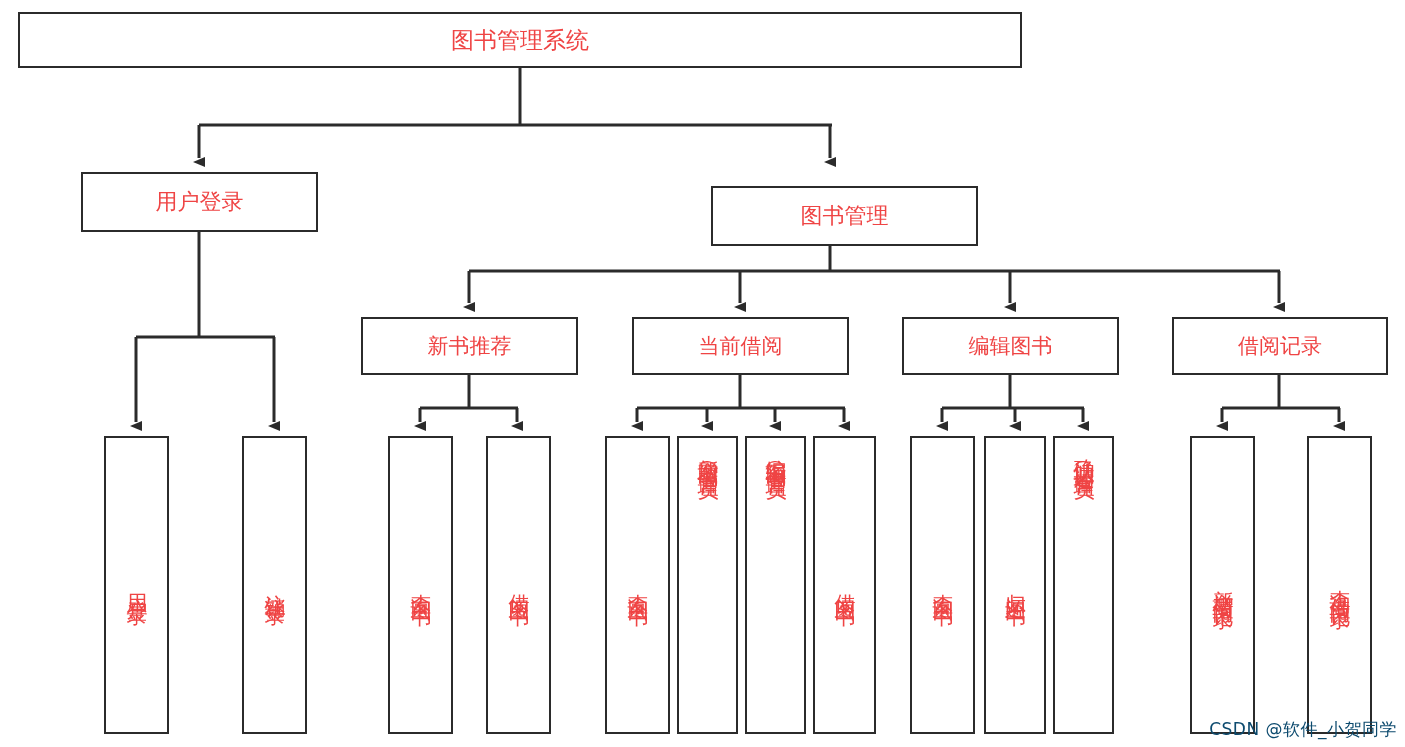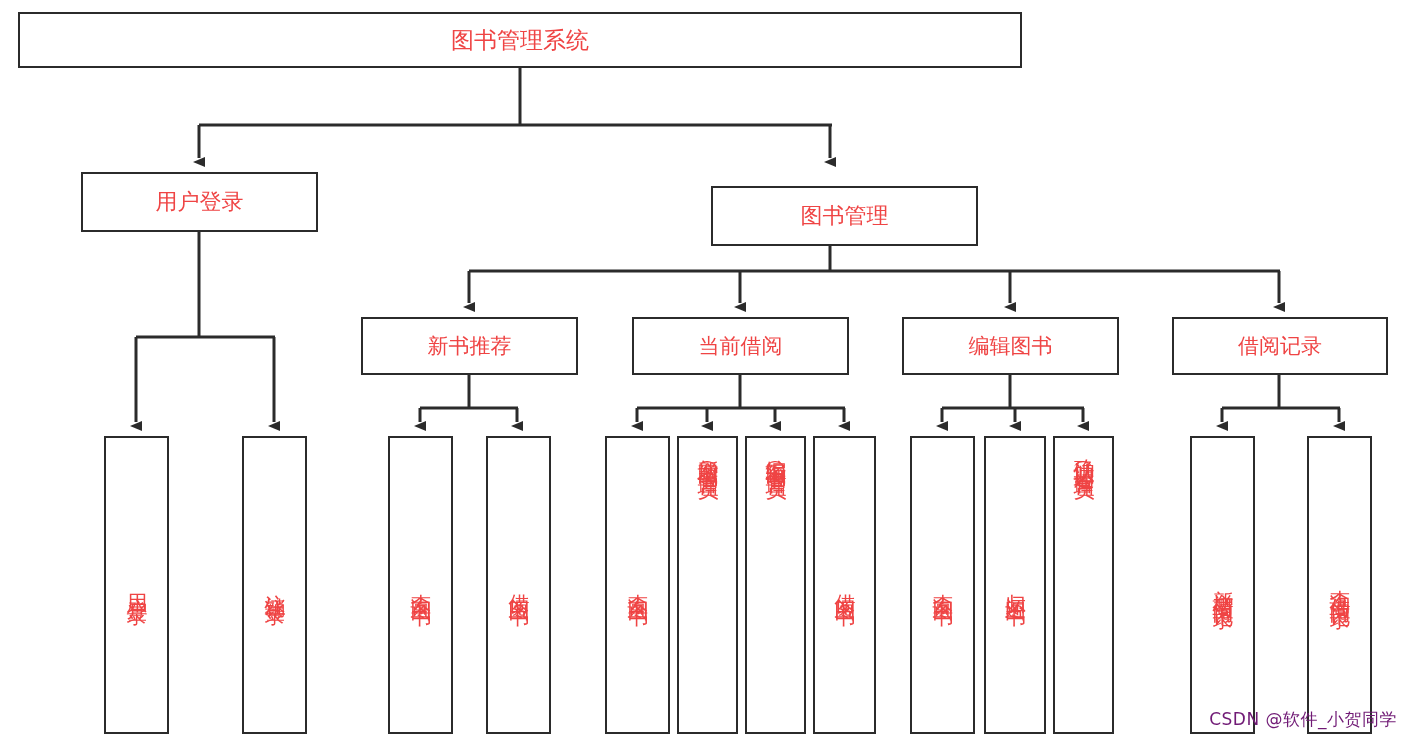--- a/index.html
+++ b/index.html
@@ -57,23 +57,23 @@
     line-height: 1;
     white-space: nowrap;
     display: block;
   }
   .leaf-node.tall-text .leaf-label {
     letter-spacing: 3px;
   }
   .watermark {
     position: absolute;
     right: 8px;
-    bottom: 16px;
+    bottom: 6px;
     font-size: 17px;
-    color: #701a75;
+    color: #0c4a6e;
     letter-spacing: 0.5px;
     white-space: nowrap;
     pointer-events: none;
   }
 </style>
 </head>
 <body>
 
 <div id="diagram-root">
 

